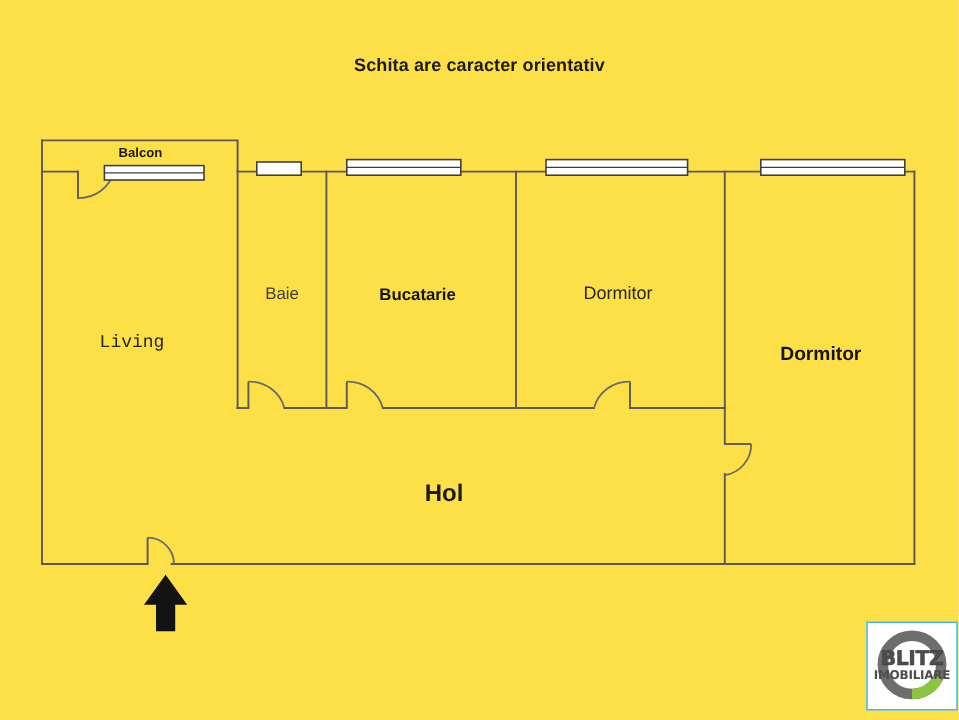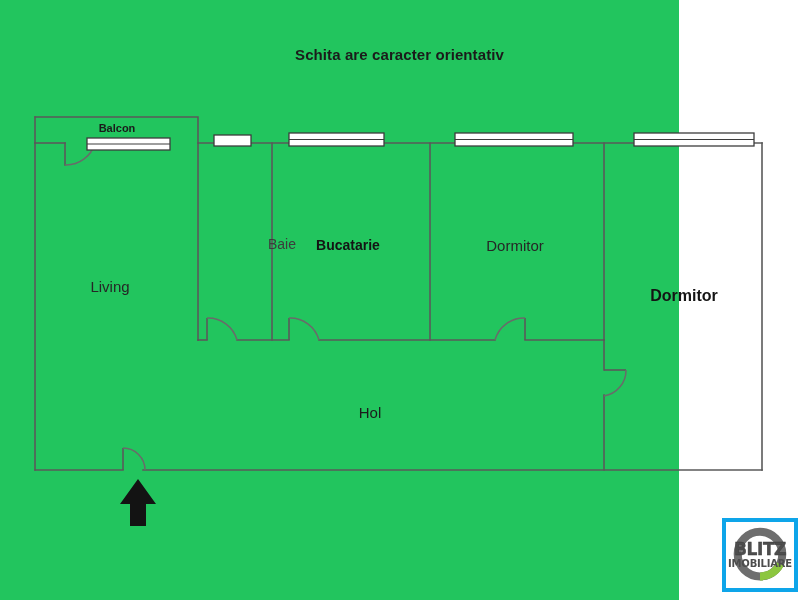--- a/index.html
+++ b/index.html
@@ -9,23 +9,23 @@
   }
   body {
     width: 799px;
     height: 600px;
     font-family: "Liberation Sans", sans-serif;
     overflow: hidden;
     position: relative;
   }
   #plan-root {
     position: relative;
-    width: 679px;
+    width: 799px;
     height: 600px;
-    background: #22c55e;
+    background: #fde047;
   }
   .plan-title {
     position: absolute;
     left: 0;
     top: 46px;
     width: 799px;
     text-align: center;
     font-size: 15px;
     font-weight: bold;
     color: #1b1b1b;
@@ -40,34 +40,34 @@
     display: block;
   }
   .room-label {
     position: absolute;
     white-space: nowrap;
     transform: translate(-50%, -50%);
     color: #1a1a1a;
   }
   .lbl-balcon  { font-size: 11px; font-weight: bold; }
   .lbl-living  { font-size: 15px; color: #262626; }
-  .lbl-baie    { font-size: 14px; color: #3c3c3c; margin-left: 47px; }
+  .lbl-baie    { font-size: 14px; color: #3c3c3c; }
   .lbl-bucatarie { font-size: 14px; font-weight: bold; color: #141414; }
   .lbl-dormitor-mid { font-size: 15px; color: #262626; }
   .lbl-dormitor-right { font-size: 16px; font-weight: bold; color: #141414; }
-  .lbl-hol     { font-size: 15px; color: #1c1c1c; }
+  .lbl-hol     { font-size: 20px; color: #1c1c1c; font-weight: bold; }
 
   
   .logo-box {
     position: absolute;
     left: 722px;
     top: 518px;
     width: 76px;
     height: 74px;
-    border: 4px solid #0ea5e9;
+    border: 1px solid #0ea5e9;
     background: #ffffff;
     box-sizing: border-box;
   }
   .logo-inner {
     position: absolute;
     left: 0; top: 0;
     width: 100%; height: 100%;
   }
   .logo-text {
     position: absolute;
@@ -185,21 +185,21 @@
                L 146 504
                L 146 526
                L 130 526
                L 130 504
                L 120 504 Z"></path>
     </g>
   </svg>
 
   <div class="room-label lbl-balcon" style="left:117px; top:128px;">Balcon</div>
 
-  <div class="room-label lbl-living" style="left:110px; top:286px;">Living</div>
+  <div class="room-label lbl-living" style="left:110px; top:286px;font-family:Liberation Mono, monospace;">Living</div>
 
   <div class="room-label lbl-baie" style="left:235px; top:244px;">Baie</div>
 
   <div class="room-label lbl-bucatarie" style="left:348px; top:245px;">Bucatarie</div>
 
   <div class="room-label lbl-dormitor-mid" style="left:515px; top:245px;">Dormitor</div>
 
   <div class="room-label lbl-dormitor-right" style="left:684px; top:296px;">Dormitor</div>
 
   <div class="room-label lbl-hol" style="left:370px; top:412px;">Hol</div>

